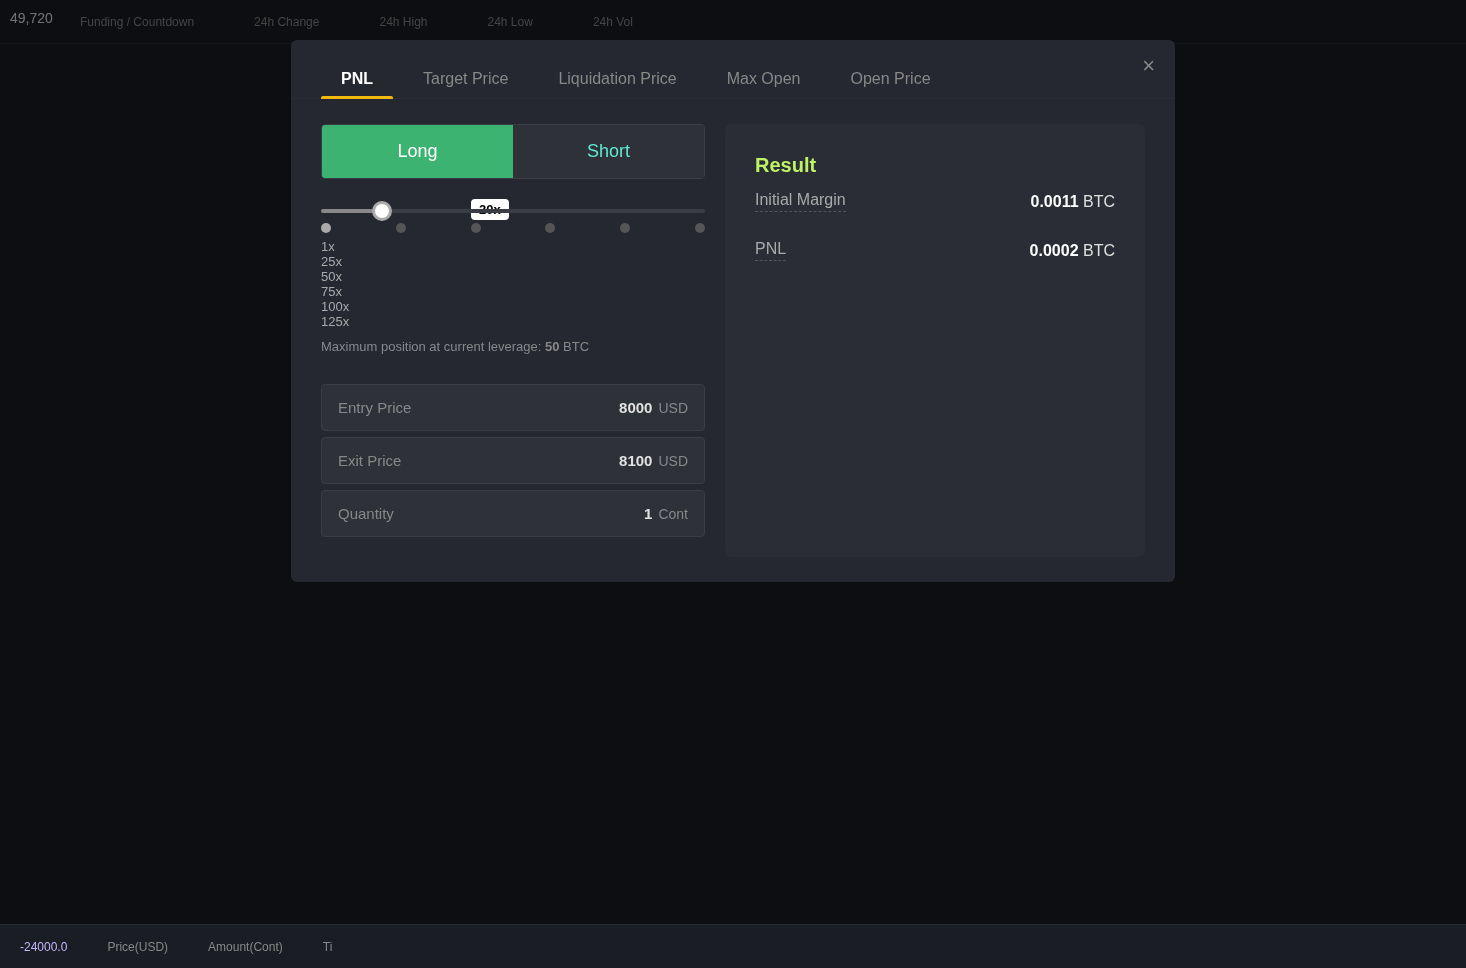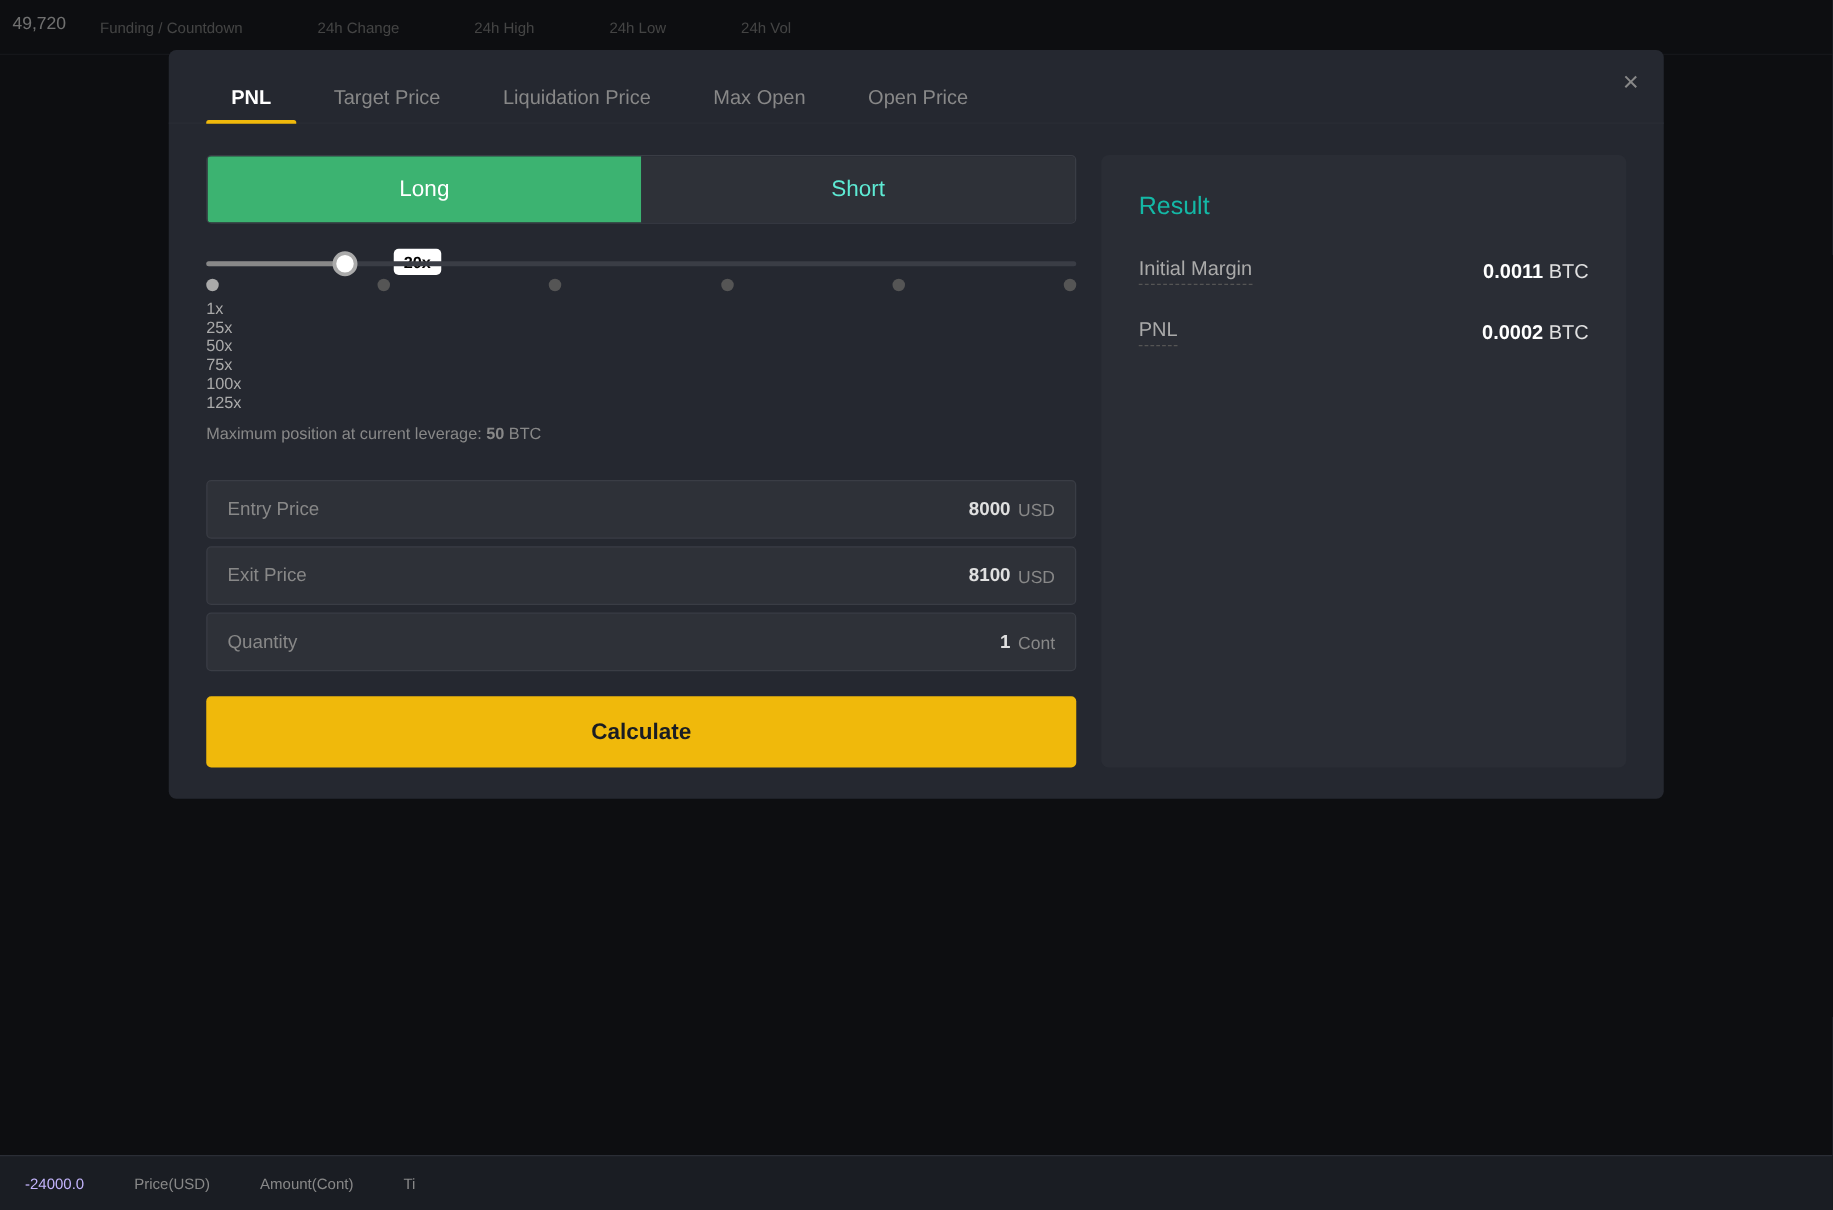--- a/index.html
+++ b/index.html
@@ -56,21 +56,21 @@
       display: flex;
       align-items: flex-start;
       justify-content: center;
       padding-top: 40px;
     }
 
     
     .modal {
       background: #252830;
       border-radius: 6px;
-      width: 1196px;
+      width: 884px;
       padding: 0;
       position: relative;
     }
 
     
     .modal-tabs {
       display: flex;
       align-items: center;
       padding: 20px 30px 0;
       gap: 10px;
@@ -292,23 +292,23 @@
     
     .right-panel {
       width: 420px;
       background: #2a2d35;
       border-radius: 6px;
       padding: 30px;
     }
 
     .result-title {
       font-size: 20px;
-      font-weight: 400;
-      color: #14b8a6;
-      margin-bottom: 30px;
+      font-weight: 700;
+      color: #bef264;
+      margin-bottom: 14px;
     }
 
     .result-rows {
       display: flex;
       flex-direction: column;
       gap: 28px;
     }
 
     .result-row {
       display: flex;
@@ -432,21 +432,20 @@
             <span class="input-unit">USD</span>
           </div>
           <div class="input-row">
             <span class="input-label">Quantity</span>
             <span class="input-value">1</span>
             <span class="input-unit">Cont</span>
           </div>
         </div>
 
         
-        <button class="calc-btn">Calculate</button>
 
       </div>
 
       <div class="right-panel">
         <div class="result-title">Result</div>
         <div class="result-rows">
           <div class="result-row">
             <span class="result-label">Initial Margin</span>
             <span class="result-value">
               <strong>0.0011</strong>&nbsp;<span>BTC</span>

